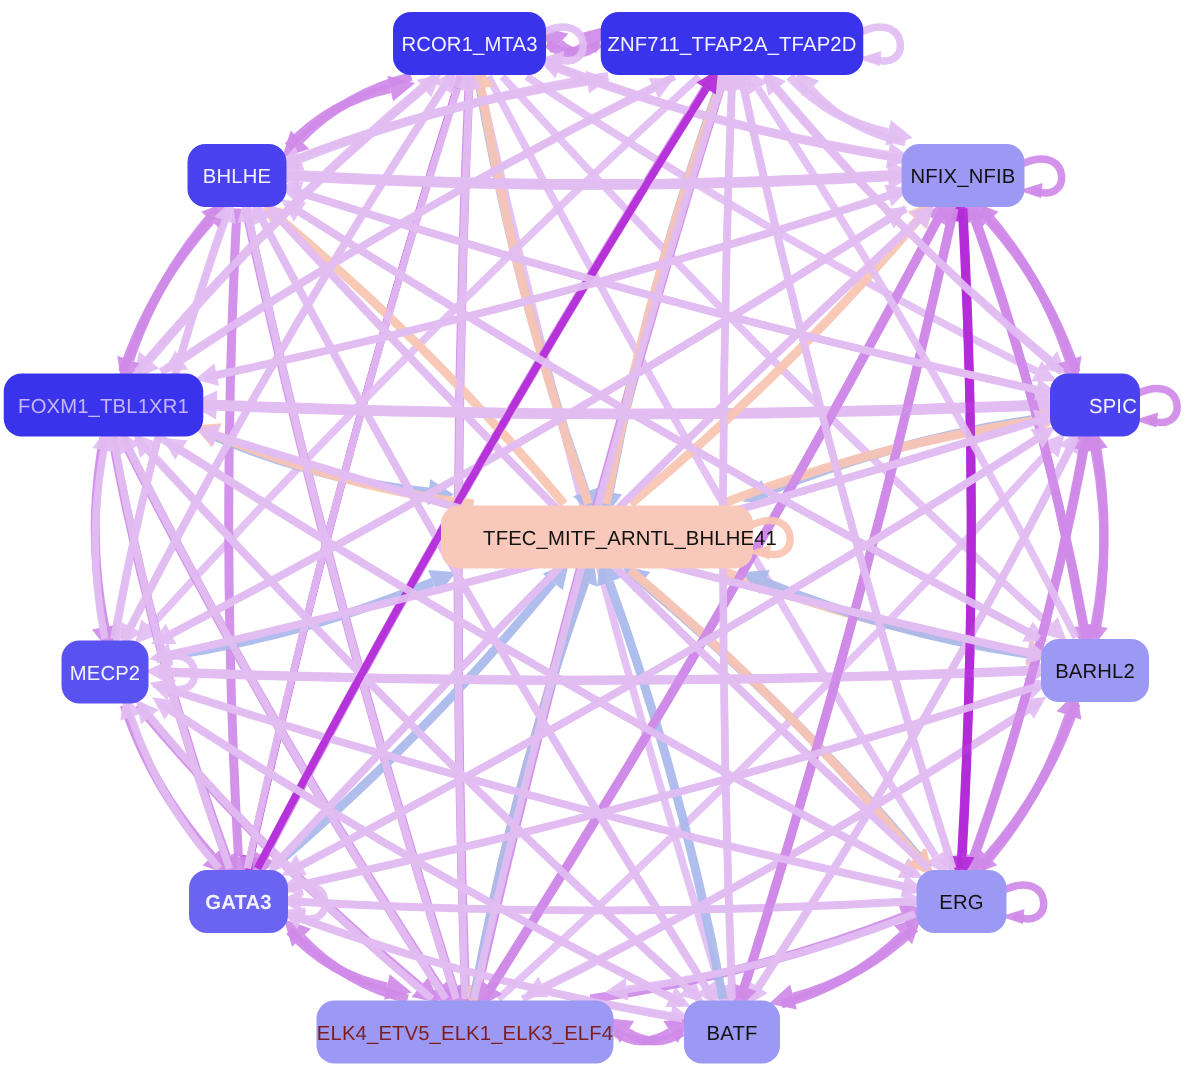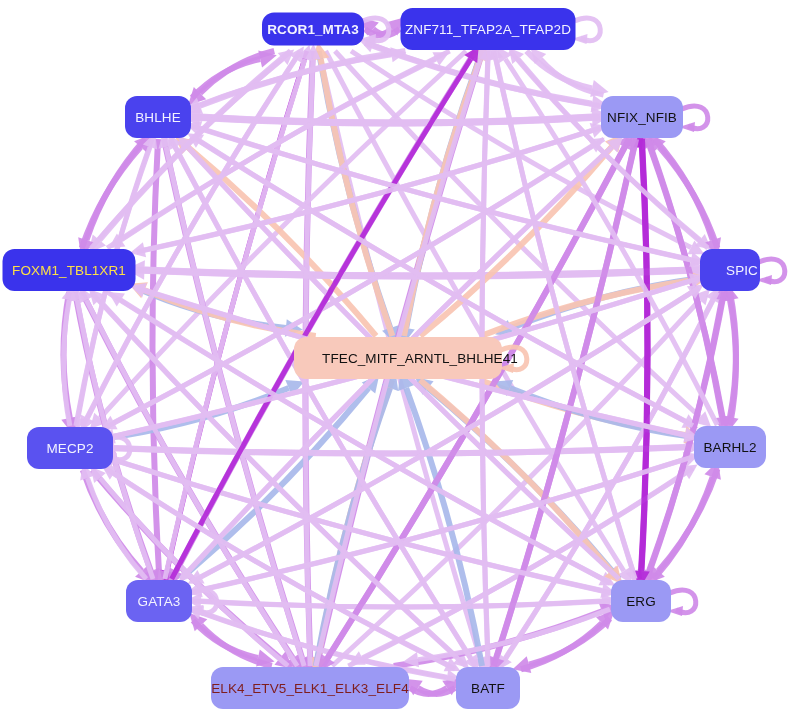--- a/index.html
+++ b/index.html
@@ -610,21 +610,21 @@
       <g>
         <path d="M 104 440 C 137.3 425.05 137.3 470.95 110 457" fill="none" stroke="#e2bdf2" stroke-width="5" opacity="0.92"></path>
         <polygon points="101,458 117,453 116,463" fill="#e2bdf2" opacity="0.92"></polygon>
       </g>
       <g>
         <path d="M 501 350 C 534.3 335.05 534.3 380.95 507 367" fill="none" stroke="#f8c4b2" stroke-width="5" opacity="0.92"></path>
         <polygon points="498,368 514,363 513,373" fill="#f8c4b2" opacity="0.92"></polygon>
       </g>
     </svg>
   <div id="nodes">
-      <div class="node" style="left: 313px; top: 29px; width: 102px; height: 33px; background: rgb(58, 51, 236); color: rgb(242, 242, 255); font-weight: bold;">
+      <div class="node" style="left: 313px; top: 29px; width: 102px; height: 42px; background: rgb(58, 51, 236); color: rgb(242, 242, 255);">
         <span class="node-label">RCOR1_MTA3</span>
       </div>
       <div class="node" style="left: 488px; top: 29px; width: 175px; height: 42px; background: rgb(58, 51, 236); color: rgb(242, 242, 255);">
         <span class="node-label">ZNF711_TFAP2A_TFAP2D</span>
       </div>
       <div class="node" style="left: 642px; top: 117px; width: 82px; height: 42px; background: rgb(155, 153, 244); color: rgb(17, 17, 17);">
         <span class="node-label">NFIX_NFIB</span>
       </div>
       <div class="node" style="left: 730px; top: 270px; width: 60px; height: 42px; background: rgb(74, 66, 238); color: rgb(242, 242, 255); padding-left: 24px;">
         <span class="node-label">SPIC</span>
@@ -634,27 +634,27 @@
       </div>
       <div class="node" style="left: 641px; top: 601px; width: 60px; height: 42px; background: rgb(155, 153, 244); color: rgb(17, 17, 17);">
         <span class="node-label">ERG</span>
       </div>
       <div class="node" style="left: 488px; top: 688px; width: 64px; height: 42px; background: rgb(155, 153, 244); color: rgb(17, 17, 17);">
         <span class="node-label">BATF</span>
       </div>
       <div class="node" style="left: 310px; top: 688px; width: 198px; height: 42px; background: rgb(155, 153, 244); color: #7f1d1d;">
         <span class="node-label">ELK4_ETV5_ELK1_ELK3_ELF4</span>
       </div>
-      <div class="node" style="left: 159px; top: 601px; width: 66px; height: 42px; background: rgb(107, 99, 242); color: rgb(242, 242, 255);">
+      <div class="node" style="left: 159px; top: 601px; width: 66px; height: 42px; background: rgb(107, 99, 242); color: rgb(242, 242, 255); font-weight: bold;">
         <span class="node-label">GATA3</span>
       </div>
-      <div class="node" style="left: 70px; top: 448px; width: 86px; height: 42px; background: rgb(90, 82, 240); color: rgb(242, 242, 255);">
+      <div class="node" style="left: 70px; top: 448px; width: 58px; height: 42px; background: rgb(90, 82, 240); color: rgb(242, 242, 255);">
         <span class="node-label">MECP2</span>
       </div>
-      <div class="node" style="left: 69px; top: 270px; width: 133px; height: 42px; background: rgb(58, 51, 236); color: #fde047;">
+      <div class="node" style="left: 69px; top: 270px; width: 133px; height: 42px; background: rgb(58, 51, 236); color: #c4b5fd;">
         <span class="node-label">FOXM1_TBL1XR1</span>
       </div>
       <div class="node" style="left: 158px; top: 117px; width: 66px; height: 42px; background: rgb(74, 66, 238); color: rgb(242, 242, 255);">
         <span class="node-label">BHLHE</span>
       </div>
       <div class="node" style="left: 398px; top: 358px; width: 208px; height: 42px; background: rgb(248, 201, 187); color: rgb(17, 17, 17); padding-left: 44px;">
         <span class="node-label">TFEC_MITF_ARNTL_BHLHE41</span>
       </div>
     </div>
 </div>

